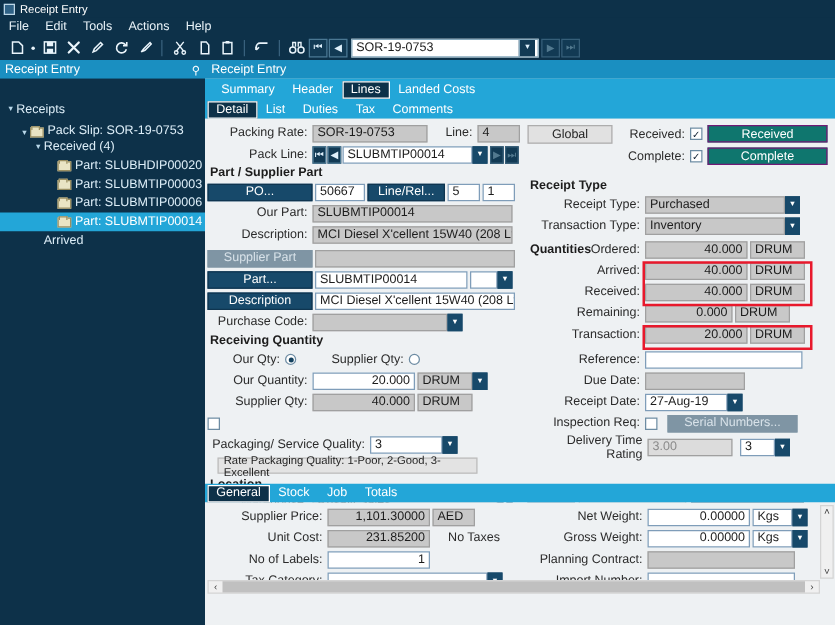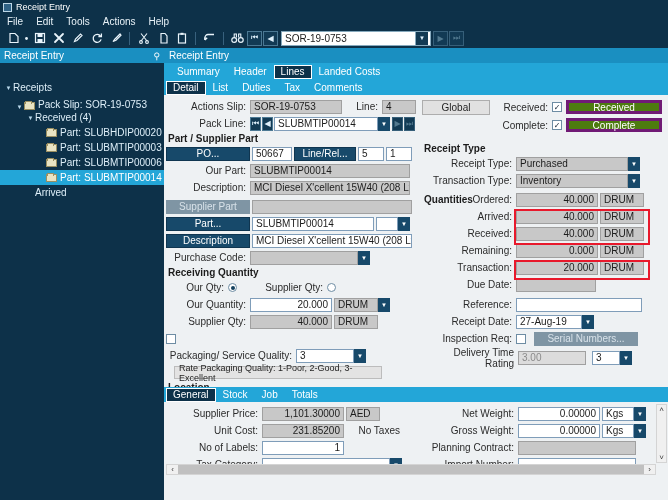--- a/index.html
+++ b/index.html
@@ -273,22 +273,22 @@
   .btn-gray {
     background: #e1e1e1;
     border: 1px solid #adadad;
     color: #1f1f1f;
     height: 15px;
     display: flex; align-items: center; justify-content: center;
     font-size: 10px;
     flex: 0 0 auto;
   }
   .btn-green {
-    background: #4d7c0f;
-    border: 3px solid #701a75;
+    background: #0f766e;
+    border: 1px solid #701a75;
     color: #ffffff;
     height: 14px;
     display: flex; align-items: center; justify-content: center;
     font-size: 10px;
     flex: 0 0 auto;
   }
   .grouplbl {
     font-size: 10px; font-weight: bold; color: #1c1c1c;
     margin: 2px 0 2px 2px;
   }
@@ -535,21 +535,21 @@
           <div class="tab">Comments</div>
         </div>
 
       <div class="formbody">
 
         <div class="upper">
 
           <div class="col-left">
 
             <div class="frow">
-              <span class="lbl" style="width:84px">Actions Slip:</span>
+              <span class="lbl" style="width:84px">Packing Rate:</span>
               <span class="fld" style="width:92px">SOR-19-0753</span>
               <span class="lbl" style="width:40px">Line:</span>
               <span class="fld" style="width:34px">4</span>
             </div>
 
             <div class="frow">
               <span class="lbl" style="width:84px">Pack Line:</span>
               <span class="navbtn" style="height:14px;width:14px">⏮</span>
               <span class="navbtn" style="height:14px;width:14px">◀</span>
               <span class="fld white" style="width:104px">SLUBMTIP00014</span>
@@ -697,41 +697,41 @@
                     <span class="fld r" style="width:82px">40.000</span>
                     <span class="fld" style="width:44px;margin-left:2px">DRUM</span>
                   </div>
                   <div class="frow" style="position: relative;">
                     <span class="lbl" style="width:94px">Received:</span>
                     <span class="fld r" style="width:82px">40.000</span>
                     <span class="fld" style="width:44px;margin-left:2px">DRUM</span>
                   </div>
                   <div class="frow" style="position: relative;">
                     <span class="lbl" style="width:94px">Remaining:</span>
-                    <span class="fld r" style="width:82px">0.000</span>
+                    <span class="fld r" style="width:70px">0.000</span>
                     <span class="fld" style="width:44px;margin-left:2px">DRUM</span>
                   </div>
                   <div class="frow" style="position: relative;">
                     <span class="lbl" style="width:94px">Transaction:</span>
                     <span class="fld r" style="width:82px">20.000</span>
                     <span class="fld" style="width:44px;margin-left:2px">DRUM</span>
                   </div>
                 </div>
             <div class="redbox" style="left: 92px; top: 19px; width: 136px; height: 36px; border-color: rgb(232, 25, 44);"></div>
                 <div class="redbox" style="left: 92px; top: 70px; width: 136px; height: 20px; border-color: rgb(232, 25, 44);"></div>
               </div>
 
-            <div class="frow">
-              <span class="lbl" style="width:94px">Due Date:</span>
-              <span class="fld" style="width:80px"></span>
-            </div>
-
             <div class="frow" style="margin-top:5px">
               <span class="lbl" style="width:94px">Reference:</span>
               <span class="fld white" style="width:126px"></span>
+            </div>
+
+            <div class="frow">
+              <span class="lbl" style="width:94px">Due Date:</span>
+              <span class="fld" style="width:80px"></span>
             </div>
 
             <div class="frow">
               <span class="lbl" style="width:94px">Receipt Date:</span>
               <span class="fld white" style="width:66px">27-Aug-19</span>
               <span class="caretbtn">▼</span>
             </div>
 
             <div class="frow">
               <span class="lbl" style="width:94px">Inspection Req:</span>

